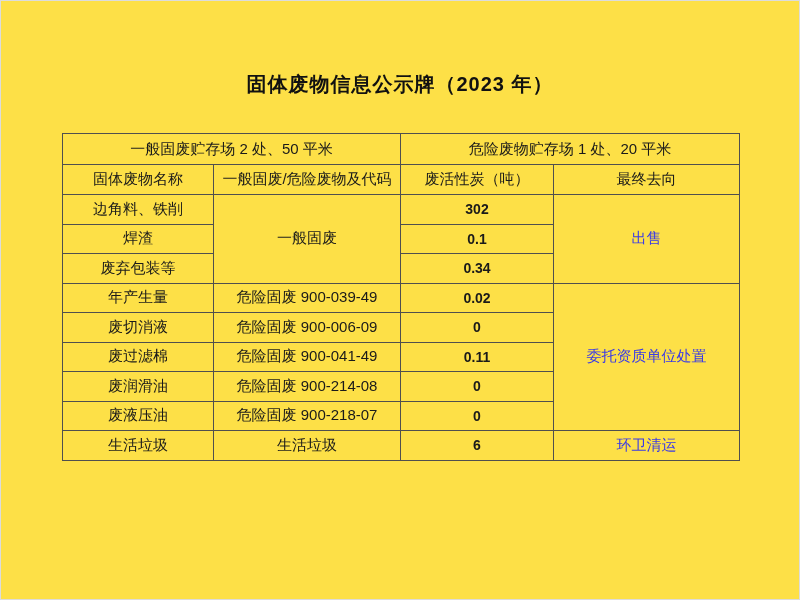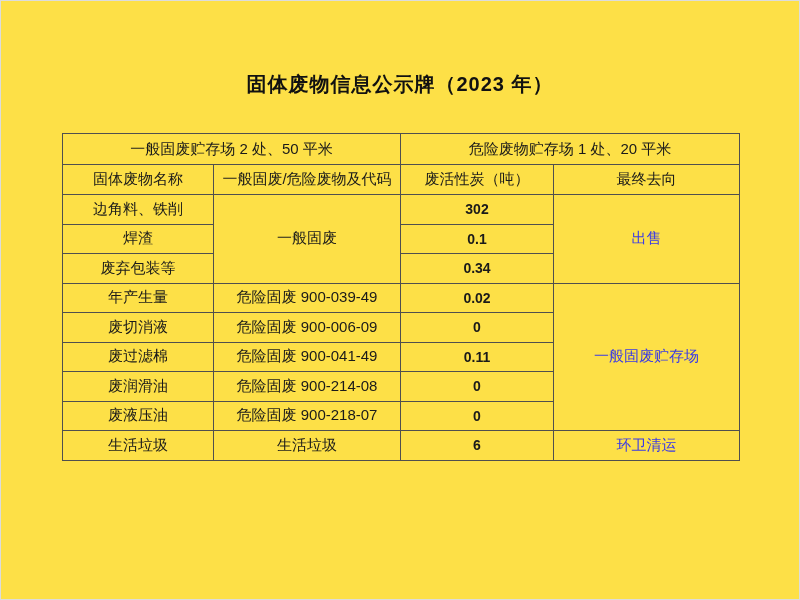--- a/index.html
+++ b/index.html
@@ -114,21 +114,21 @@
       </tr>
       <tr class="data">
         <td>废弃包装等</td>
         <td class="num">0.34</td>
       </tr>
 
       <tr class="data">
         <td>年产生量</td>
         <td>危险固废 900-039-49</td>
         <td class="num">0.02</td>
-        <td rowspan="5" class="blue">一般固废贮存场</td>
+        <td rowspan="5" class="blue">委托资质单位处置</td>
       </tr>
       <tr class="data">
         <td>废切消液</td>
         <td>危险固废 900-006-09</td>
         <td class="num">0</td>
       </tr>
       <tr class="data">
         <td>废过滤棉</td>
         <td>危险固废 900-041-49</td>
         <td class="num">0.11</td>

